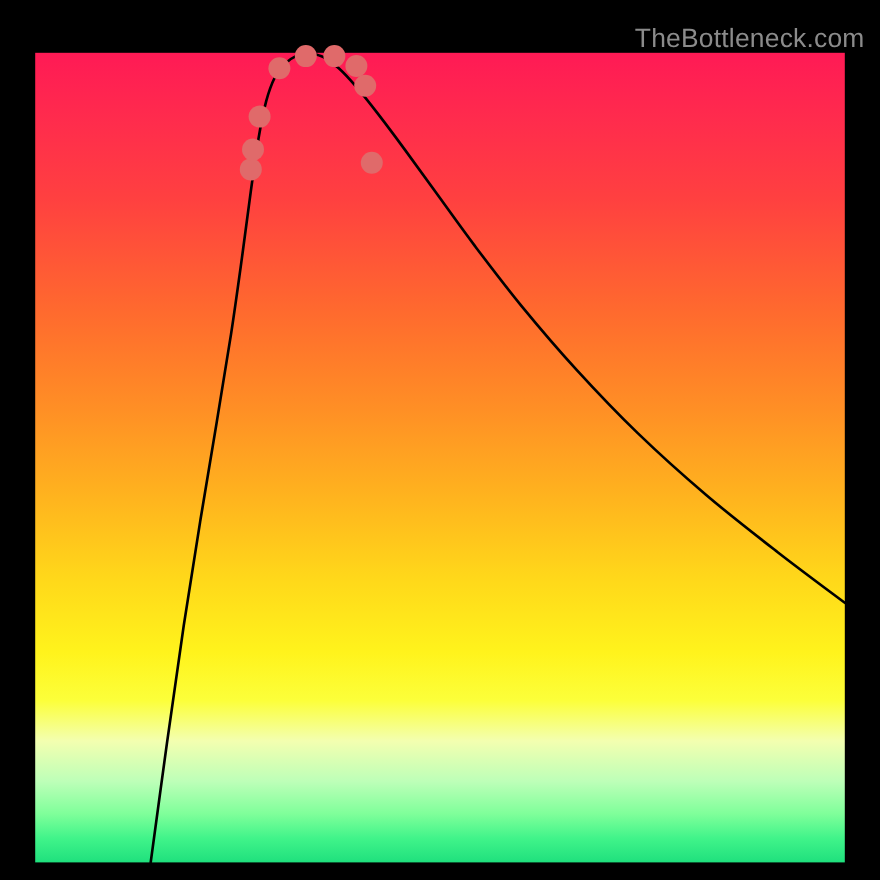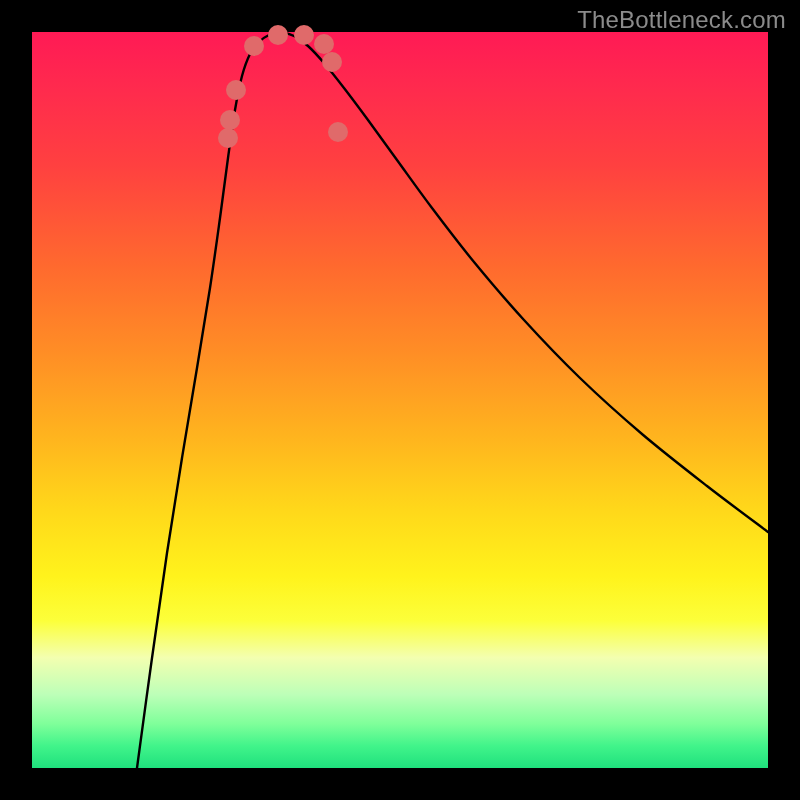--- a/index.html
+++ b/index.html
@@ -6,21 +6,21 @@
     margin: 0;
     padding: 0;
     width: 800px;
     height: 800px;
     background: #000;
     overflow: hidden;
     font-family: Arial, Helvetica, sans-serif;
   }
   .frame {
     position: absolute;
-    top: 0;
+    top: 16px;
     left: 0;
     width: 800px;
     height: 566px;
     background: #000;
   }
   .plot {
     position: absolute;
     top: 32px;
     left: 32px;
     width: 736px;

